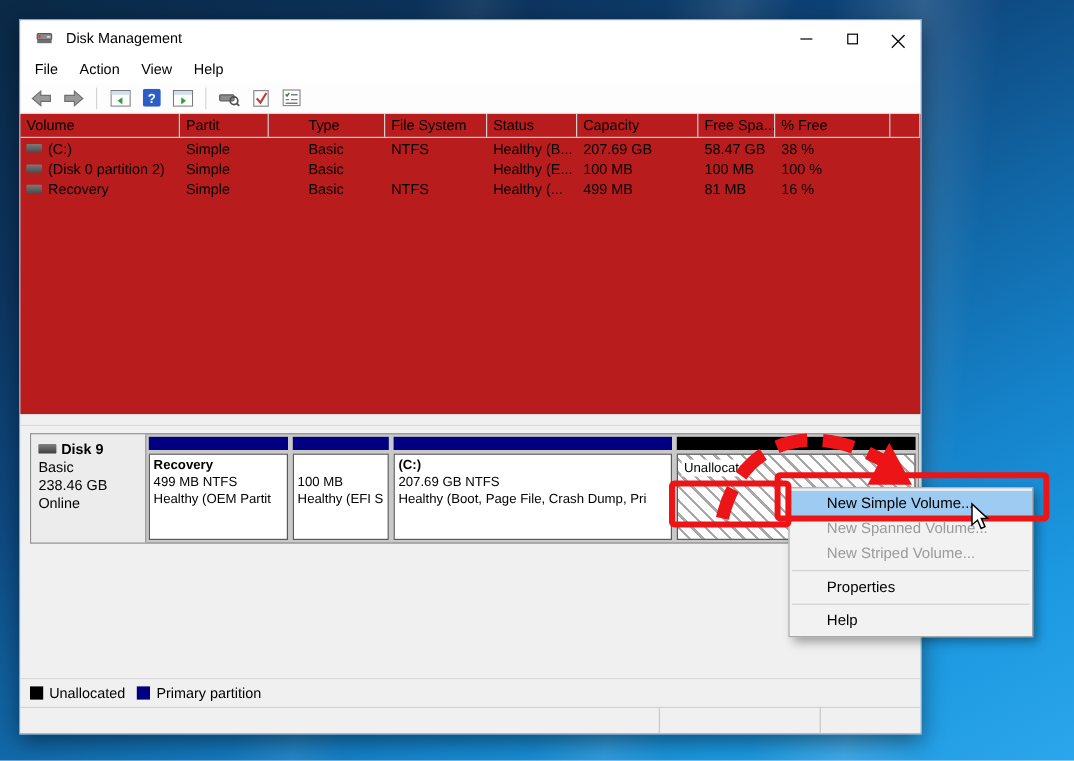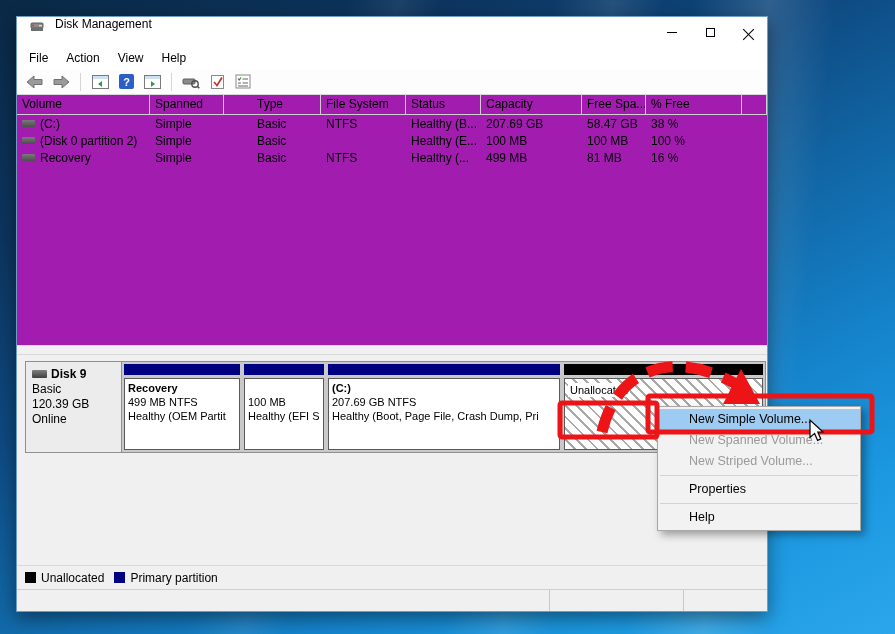--- a/index.html
+++ b/index.html
@@ -15,21 +15,21 @@
       linear-gradient(100deg, transparent 55%, rgba(255,255,255,0.10) 61%, transparent 66%),
       linear-gradient(96deg, transparent 72%, rgba(255,255,255,0.14) 80%, transparent 87%),
       linear-gradient(104deg, transparent 33%, rgba(255,255,255,0.07) 38%, transparent 42%);
   }
 
   
   .window { position:absolute; left:16px; top:16px; width:752px; height:596px;
     background:#fff; border:1px solid #6f9bc4; display:flex; flex-direction:column;
     box-shadow:0 6px 18px rgba(0,0,0,0.45); }
 
-  .titlebar { height:30px; display:flex; align-items:flex-start; background:#fff; flex:0 0 auto; }
+  .titlebar { height:30px; display:flex; align-items:center; background:#fff; flex:0 0 auto; }
   .titlebar .app-ico { margin:0 7px 0 11px; }
   .title-text { font-size:12px; }
   .win-controls { margin-left:auto; display:flex; height:100%; }
   .win-btn { width:38px; height:100%; display:flex; align-items:center; justify-content:center; }
   .glyph-min { width:10px; height:1px; background:#000; display:block; }
   .glyph-max { width:9px; height:9px; border:1px solid #000; display:block; }
   .glyph-close { position:relative; width:11px; height:11px; display:block; }
   .glyph-close::before,.glyph-close::after { content:""; position:absolute; left:5px; top:0;
     width:1px; height:15px; background:#000; }
   .glyph-close::before { transform:rotate(45deg); }
@@ -37,21 +37,21 @@
 
   .menubar { height:22px; display:flex; align-items:center; background:#fff; flex:0 0 auto; padding-left:3px; }
   .menu-item { padding:0 9px; font-size:12px; }
 
   .toolbar { height:26px; display:flex; align-items:center; background:#fdfdfd;
     border-bottom:1px solid #d9d9d9; flex:0 0 auto; padding-left:8px; gap:6px; }
   .tool-sep { width:1px; height:18px; background:#d5d5d5; margin:0 3px; }
   .tool-ico { display:flex; align-items:center; justify-content:center; width:20px; height:20px; }
 
   
-  .volume-pane { height:250px; background:#a21caf; flex:0 0 auto; overflow:hidden; }
+  .volume-pane { height:250px; background:#b91c1c; flex:0 0 auto; overflow:hidden; }
   .vt-header { display:flex; height:20px; border-bottom:1px solid #cfcfcf; }
   .vt-hcell { border-right:1px solid #cfcfcf; padding:2px 4px 0 5px; font-size:12px; white-space:nowrap; overflow:hidden; }
   .vt-row { display:flex; height:17px; align-items:center; }
   .vt-cell { padding:0 4px 0 5px; font-size:12px; white-space:nowrap; overflow:hidden; }
   .c-vol{width:133px;} .c-lay{width:74px;} .c-typ{width:69px;margin-left:28px;} .c-fs{width:85px;}
   .c-st{width:75px;} .c-cap{width:101px;} .c-free{width:64px;} .c-pct{width:96px;} .c-blank{flex:1;}
   .drive-ico { display:inline-block; width:13px; height:7px; background:linear-gradient(#7a7a7a,#4c4c4c);
     border-radius:1px; margin-right:5px; vertical-align:middle; position:relative; top:-1px; }
 
   
@@ -189,21 +189,21 @@
           <line x1="3" y1="9" x2="6" y2="9" stroke="#7d7d7d" stroke-width="1.2"></line>
           <line x1="7.5" y1="9" x2="13" y2="9" stroke="#7d7d7d" stroke-width="1.2"></line>
           <line x1="3" y1="12" x2="13" y2="12" stroke="#7d7d7d" stroke-width="1.2"></line>
         </svg>
       </span>
     </div>
 
     <div class="volume-pane">
       <div class="vt-header">
         <div class="vt-hcell c-vol">Volume</div>
-        <div class="vt-hcell c-lay">Spanned</div>
+        <div class="vt-hcell c-lay">Partit</div>
         <div class="vt-hcell c-typ">Type</div>
         <div class="vt-hcell c-fs">File System</div>
         <div class="vt-hcell c-st">Status</div>
         <div class="vt-hcell c-cap">Capacity</div>
         <div class="vt-hcell c-free">Free Spa...</div>
         <div class="vt-hcell c-pct">% Free</div>
         <div class="vt-hcell c-blank"></div>
       </div>
 
       <div class="vt-row">
@@ -238,21 +238,21 @@
       </div>
     </div>
 
     <div class="splitter"></div>
 
     <div class="graphic-pane">
       <div class="disk-row">
         <div class="disk-label">
           <div class="dname"><span class="disk-ico"></span><span>Disk 9</span></div>
           <div>Basic</div>
-          <div>120.39 GB</div>
+          <div>238.46 GB</div>
           <div>Online</div>
         </div>
         <div class="part-area">
           <div class="part p-recovery">
             <div class="part-hdr" style="background:#000080"></div>
             <div class="part-body">
               <div class="pname">Recovery</div>
               <div>499 MB NTFS</div>
               <div>Healthy (OEM Partit</div>
             </div>

